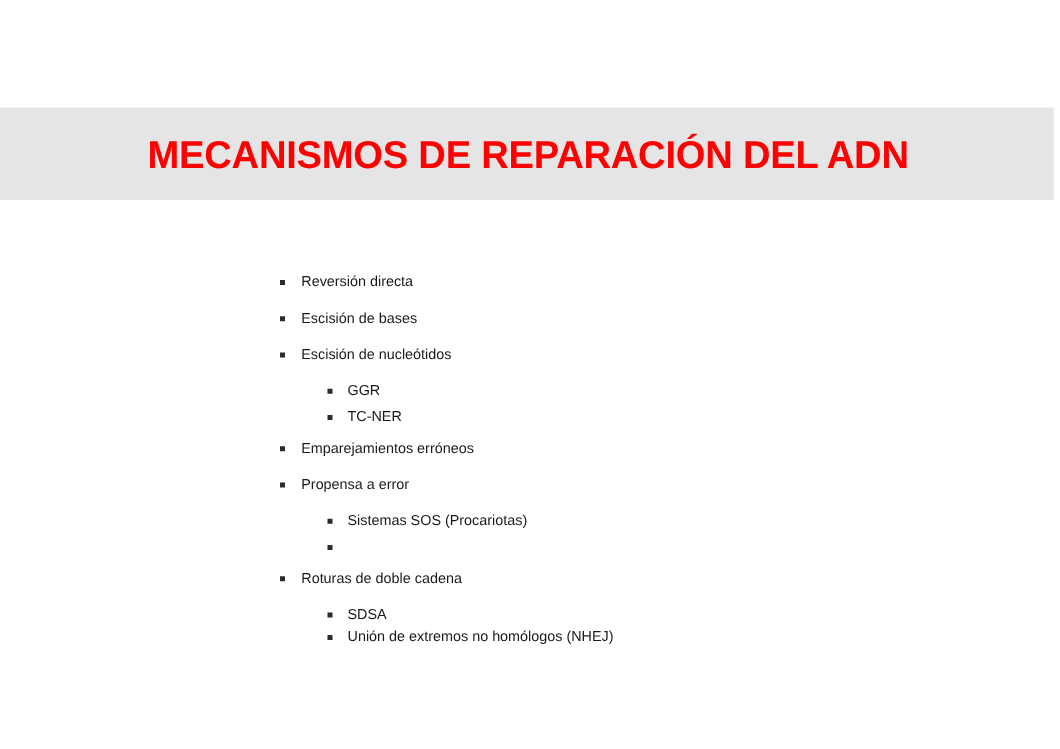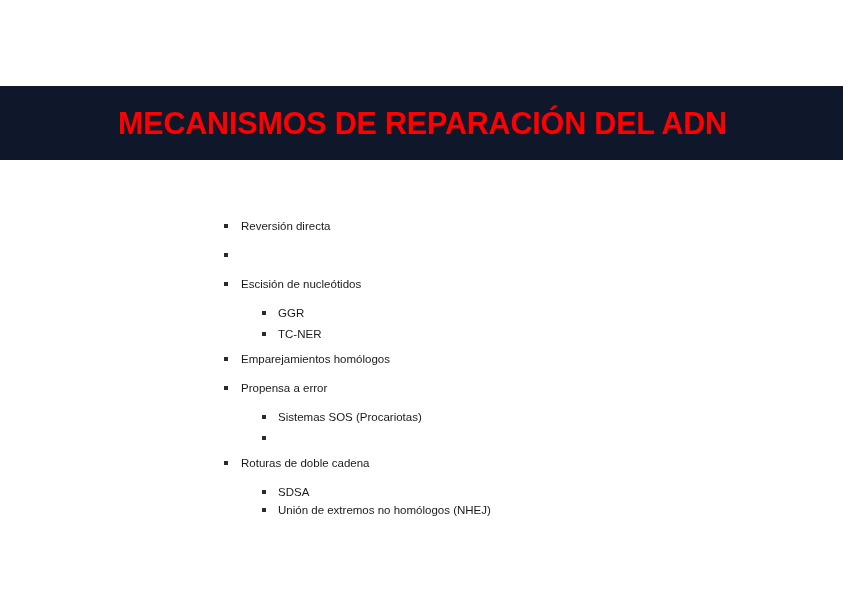--- a/index.html
+++ b/index.html
@@ -15,21 +15,21 @@
     font-family: "Liberation Sans", sans-serif;
   }
 
   
   #title-banner {
     position: absolute;
     left: 0;
     top: 86px;
     width: 843px;
     height: 74px;
-    background: #0f172a;
+    background: #e5e5e5;
     display: flex;
     align-items: center;
   }
   #slide-title {
     margin-left: 118px;
     color: #ff0000;
     font-family: "Liberation Sans", sans-serif;
     font-weight: bold;
     font-size: 31px;
     letter-spacing: -0.2px;
@@ -111,40 +111,41 @@
 
 <div id="outline">
 
   <div class="bullet-row lvl1">
     <span class="marker"></span>
     <span class="text">Reversión directa</span>
   </div>
 
   <div class="bullet-row lvl1">
     <span class="marker"></span>
+    <span class="text">Escisión de bases</span>
   </div>
 
   <div class="bullet-row lvl1">
     <span class="marker"></span>
     <span class="text">Escisión de nucleótidos</span>
   </div>
 
   <div class="bullet-row lvl2 gap-small">
     <span class="marker"></span>
     <span class="text">GGR</span>
   </div>
 
   <div class="bullet-row lvl2">
     <span class="marker"></span>
     <span class="text">TC-NER</span>
   </div>
 
   <div class="bullet-row lvl1 gap-pre">
     <span class="marker"></span>
-    <span class="text">Emparejamientos homólogos</span>
+    <span class="text">Emparejamientos erróneos</span>
   </div>
 
   <div class="bullet-row lvl1">
     <span class="marker"></span>
     <span class="text">Propensa a error</span>
   </div>
 
   <div class="bullet-row lvl2 gap-small">
     <span class="marker"></span>
     <span class="text">Sistemas SOS (Procariotas)</span>

